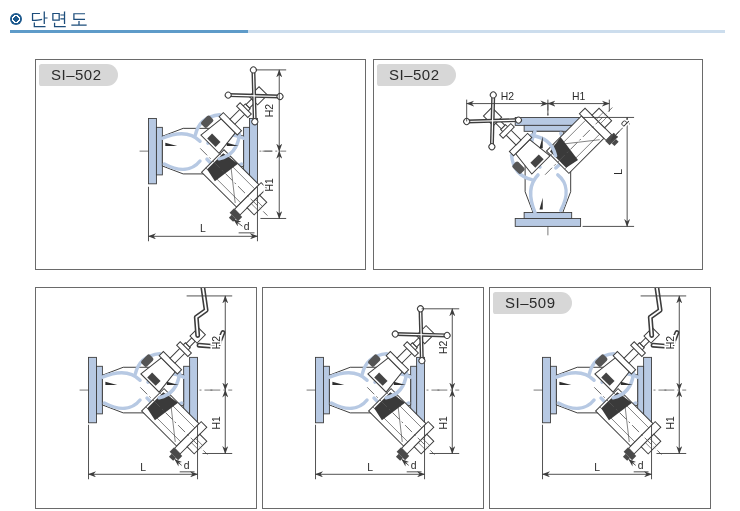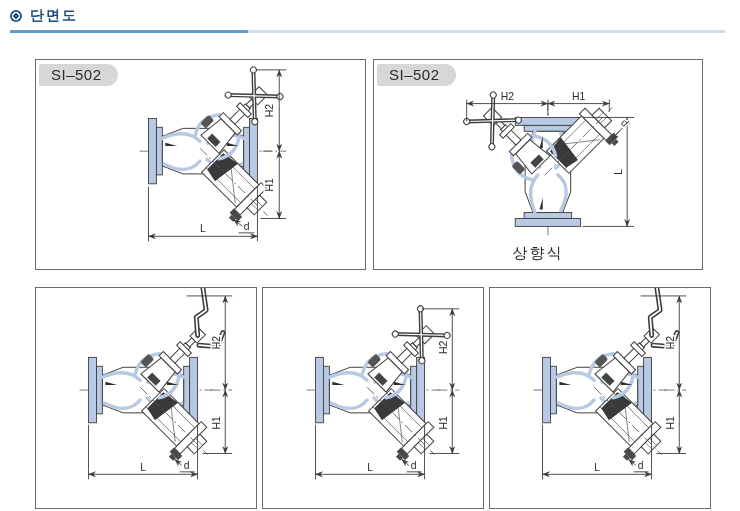--- a/index.html
+++ b/index.html
@@ -1,20 +1,20 @@
 <!DOCTYPE html>
 <html><head>
 <meta charset="utf-8">
 <style>
   html,body{margin:0;padding:0;background:#ffffff;}
   body{width:740px;height:511px;position:relative;font-family:"Liberation Sans",sans-serif;overflow:hidden;}
   .header{position:absolute;left:10px;top:7px;display:flex;align-items:center;gap:8px;}
   .bullet{width:12px;height:12px;border-radius:50%;
     background:radial-gradient(circle,#1e5a8e 0 2.6px,#ffffff 2.6px 4px,#1e5a8e 4px);}
-  .title{font-size:14px;font-weight:bold;color:#1d4d7b;letter-spacing:2px;}
+  .title{font-size:18px;font-weight:normal;color:#1d4d7b;letter-spacing:2px;}
   .rule{position:absolute;left:10px;top:30px;width:715px;height:3px;background:#ccdded;}
   .rule-dark{position:absolute;left:0;top:0;width:238px;height:3px;background:#5e9bc9;}
   .panel{position:absolute;border:1px solid #6a6a6a;background:#ffffff;box-sizing:border-box;}
   .badge{position:absolute;left:3px;top:4px;background:#d7d7d7;border-radius:3px 13px 13px 3px;
     padding:2px 16px 3px 12px;font-size:15px;color:#2b2b2b;letter-spacing:0.5px;}
   .draw{position:absolute;left:0;top:0;width:100%;height:100%;}
   .caption{position:absolute;left:0;bottom:6px;width:100%;text-align:center;
     font-size:15px;color:#222222;letter-spacing:2px;}
   
   .ln{stroke:#3d3d3d;fill:none;stroke-width:1;}
@@ -154,21 +154,20 @@
     <line class="dim" x1="210" y1="168" x2="262" y2="168"></line>
     <line class="dim" x1="255" y1="58" x2="255" y2="168" marker-start="url(#arr)" marker-end="url(#arr)"></line>
     <line class="dim" x1="247" y1="72" x2="239" y2="81" marker-end="url(#arr)"></line>
     <line class="dim" x1="244" y1="75" x2="257" y2="62"></line>
     <text class="dimtext" x="134" y="40">H2</text>
     <text class="dimtext" x="206" y="40">H1</text>
     <text class="dimtext" transform="rotate(-90 250 113)" x="250" y="113">L</text>
     <text class="dimtext" transform="rotate(45 250 66)" x="250" y="66">d</text>
   </svg>
   <div class="badge"><span>SI–502</span></div>
-  <div class="caption">상향식</div>
 </div>
 
 <div class="panel" style="left:35px;top:287px;width:222px;height:222px">
   <svg class="draw" viewBox="0 0 222 222">
     <use href="#core-valve"></use>
     <use href="#act-lever"></use>
     <line class="cl" x1="176" y1="103" x2="198" y2="103"></line>
     <line class="dim" x1="152" y1="8" x2="198" y2="8"></line>
     <line class="dim" x1="168" y1="167" x2="198" y2="167"></line>
     <line class="dim" x1="191" y1="8" x2="191" y2="103" marker-start="url(#arr)" marker-end="url(#arr)"></line>
@@ -218,13 +217,14 @@
     <line class="dim" x1="53" y1="138" x2="53" y2="193"></line>
     <line class="dim" x1="163" y1="138" x2="163" y2="193"></line>
     <line class="dim" x1="53" y1="188" x2="163" y2="188" marker-start="url(#arr)" marker-end="url(#arr)"></line>
     <line class="dim" x1="147" y1="179" x2="140" y2="173" marker-end="url(#arr)"></line>
     <line class="dim" x1="145" y1="185.5" x2="160" y2="185.5"></line>
     <text class="dimtext" transform="rotate(-90 186 55)" x="186" y="55">H2</text>
     <text class="dimtext" transform="rotate(-90 186 136)" x="186" y="136">H1</text>
     <text class="dimtext" x="108" y="185">L</text>
     <text class="dimtext" x="152" y="183">d</text>
   </svg>
+  <div class="badge"><span>SI–509</span></div>
 </div>
 
 </body></html>

